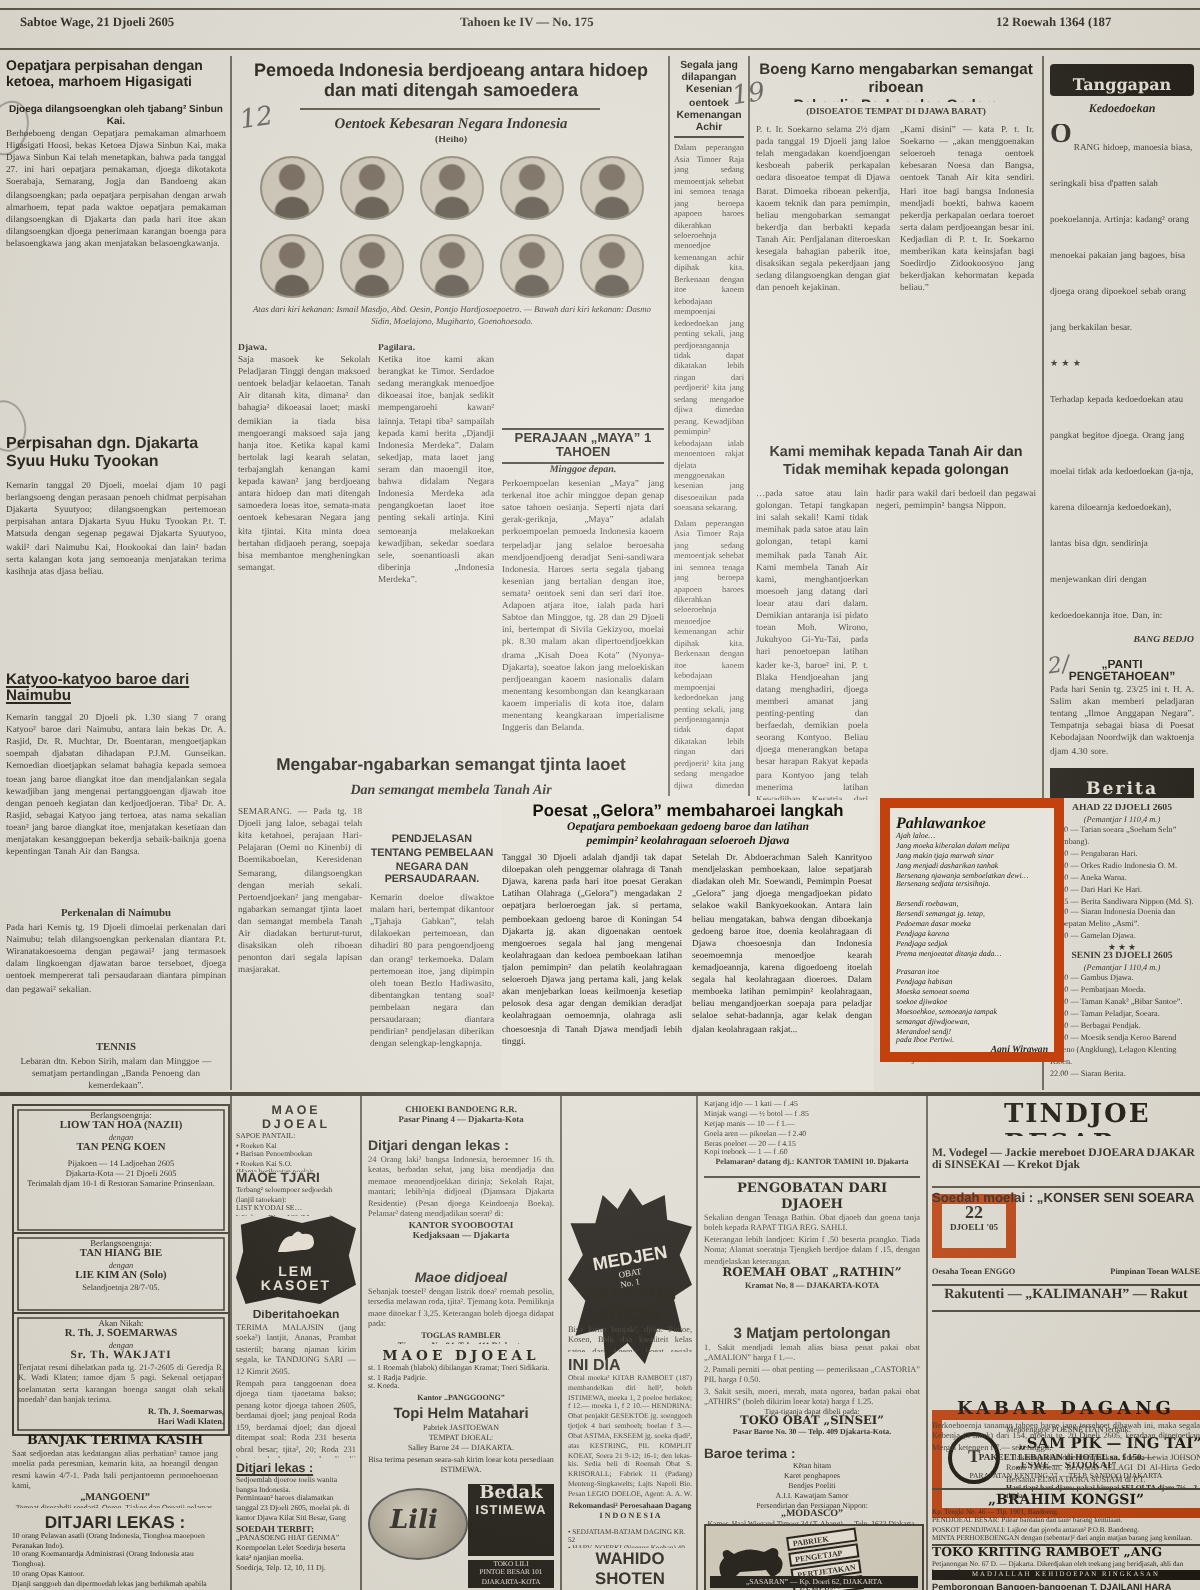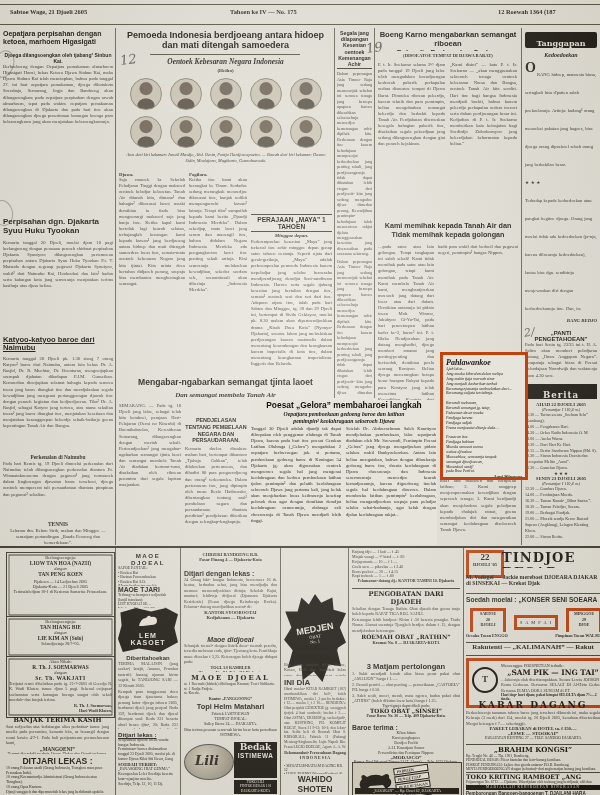--- a/index.html
+++ b/index.html
@@ -10,21 +10,21 @@
   .blk{position:absolute;overflow:hidden;}
   .j{font-size:4.6px;line-height:1.33;text-align:justify;color:#33302a;word-spacing:.4px;}
   .j2{font-size:4.2px;line-height:1.3;text-align:justify;color:#3a362f;}
   .hl{font-family:"Liberation Sans",sans-serif;font-weight:bold;color:#16120c;}
   .serb{font-family:"DejaVu Serif",serif;font-weight:bold;color:#16120c;}
   .ital{font-family:"Liberation Serif",serif;font-style:italic;font-weight:bold;color:#1d1913;}
   .ctr{text-align:center;}
   .pre{white-space:pre-line;}
   .rv{position:absolute;width:1px;background:#6a6456;}
   .rh{position:absolute;height:1px;background:#57513f;left:0;right:0;}
-  .box{border:3px solid #c2410c;}
+  .box{border:5px solid #c2410c;margin-top:47px;}
   .dbox{border:1px solid #413c31;box-shadow:0 0 0 1.6px #e7e4db inset,0 0 0 2.4px #413c31 inset;}
   .inv{background:#18140f;color:#ece8dd;}
   .mark{position:absolute;font:italic 13px "DejaVu Serif",serif;color:#6d6c68;transform:rotate(-8deg);z-index:5;}
   .pr{width:30px;height:30px;border-radius:50%;border:1px solid #8d8675;display:inline-block;margin:1px 4px;
       background:
         radial-gradient(circle at 50% 32%, #6e6153 0 6px, rgba(110,97,83,0) 7px),
         radial-gradient(ellipse 11px 9px at 50% 88%, #574e42 0 8px, rgba(87,78,66,0) 9px),
         radial-gradient(circle at 50% 45%, #cfc8b8 0 70%, #a59d8c 100%);}
   .crosshead{font-size:5.4px;font-weight:bold;text-align:center;margin:2px 0 1px;}
   .sig{text-align:right;font-style:italic;font-weight:bold;font-size:4.8px;}

